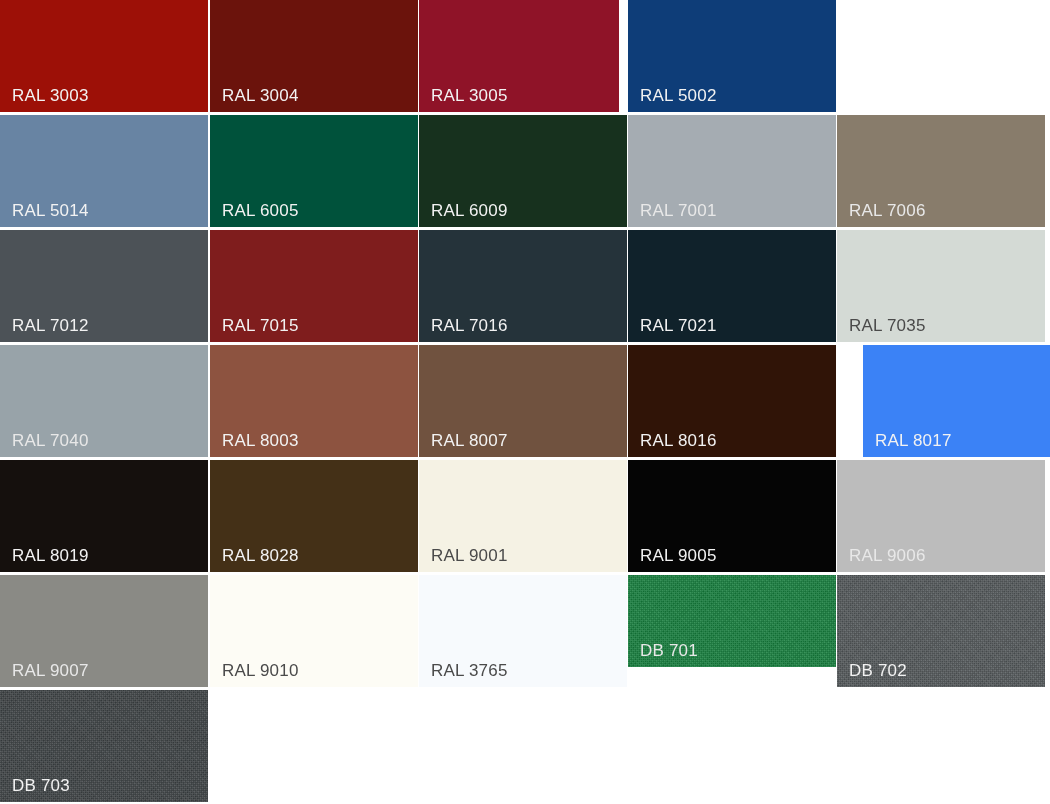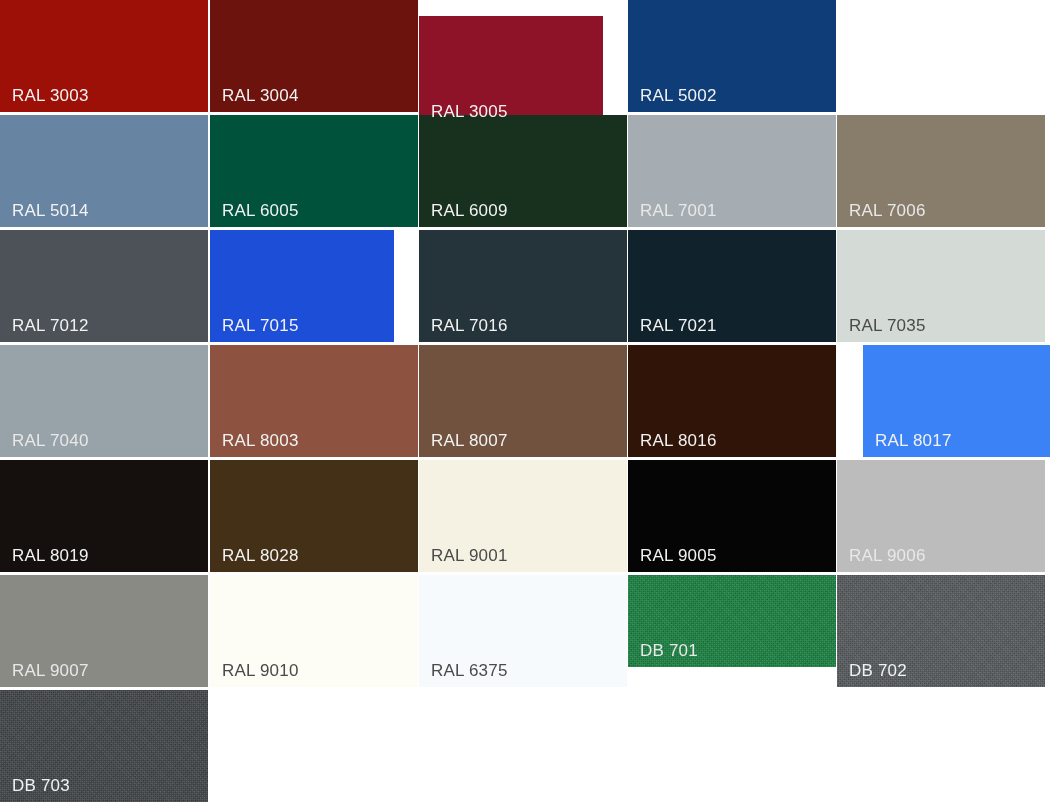--- a/index.html
+++ b/index.html
@@ -59,21 +59,21 @@
 </head>
 <body>
 
 <div id="swatch-grid" style="width: 1050px; height: 804px; background: rgb(255, 255, 255);">
     <div class="swatch" style="left: 0px; top: 0px; width: 208px; height: 112px; background: rgb(157, 16, 7);">
       <span class="swatch-label on-dark">RAL 3003</span>
     </div>
     <div class="swatch" style="left: 210px; top: 0px; width: 208px; height: 112px; background: rgb(107, 19, 12);">
       <span class="swatch-label on-dark">RAL 3004</span>
     </div>
-    <div class="swatch" style="left: 419px; top: 16px; width: 184px; height: 112px; background: rgb(143, 19, 40);">
+    <div class="swatch" style="left: 419px; top: 0px; width: 200px; height: 112px; background: rgb(143, 19, 40);">
       <span class="swatch-label on-dark">RAL 3005</span>
     </div>
     <div class="swatch" style="left: 628px; top: 0px; width: 208px; height: 112px; background: rgb(14, 61, 120);">
       <span class="swatch-label on-dark">RAL 5002</span>
     </div>
     <div class="swatch" style="left: 0px; top: 115px; width: 208px; height: 112px; background: rgb(104, 132, 163);">
       <span class="swatch-label on-dark">RAL 5014</span>
     </div>
     <div class="swatch" style="left: 210px; top: 115px; width: 208px; height: 112px; background: rgb(0, 82, 59);">
       <span class="swatch-label on-dark">RAL 6005</span>
@@ -83,21 +83,21 @@
     </div>
     <div class="swatch" style="left: 628px; top: 115px; width: 208px; height: 112px; background: rgb(165, 172, 178);">
       <span class="swatch-label on-mid">RAL 7001</span>
     </div>
     <div class="swatch" style="left: 837px; top: 115px; width: 208px; height: 112px; background: rgb(136, 124, 107);">
       <span class="swatch-label on-mid">RAL 7006</span>
     </div>
     <div class="swatch" style="left: 0px; top: 230px; width: 208px; height: 112px; background: rgb(76, 82, 87);">
       <span class="swatch-label on-dark">RAL 7012</span>
     </div>
-    <div class="swatch" style="left: 210px; top: 230px; width: 184px; height: 112px; background: #1d4ed8;">
+    <div class="swatch" style="left: 210px; top: 230px; width: 208px; height: 112px; background: #7f1d1d;">
       <span class="swatch-label on-dark">RAL 7015</span>
     </div>
     <div class="swatch" style="left: 419px; top: 230px; width: 208px; height: 112px; background: rgb(37, 51, 58);">
       <span class="swatch-label on-dark">RAL 7016</span>
     </div>
     <div class="swatch" style="left: 628px; top: 230px; width: 208px; height: 112px; background: rgb(16, 34, 43);">
       <span class="swatch-label on-dark">RAL 7021</span>
     </div>
     <div class="swatch" style="left: 837px; top: 230px; width: 208px; height: 112px; background: rgb(212, 218, 213);">
       <span class="swatch-label on-light">RAL 7035</span>
@@ -132,21 +132,21 @@
     <div class="swatch" style="left: 837px; top: 460px; width: 208px; height: 112px; background: rgb(188, 188, 188);">
       <span class="swatch-label on-mid">RAL 9006</span>
     </div>
     <div class="swatch" style="left: 0px; top: 575px; width: 208px; height: 112px; background: rgb(138, 138, 133);">
       <span class="swatch-label on-mid">RAL 9007</span>
     </div>
     <div class="swatch" style="left: 210px; top: 575px; width: 208px; height: 112px; background: rgb(253, 252, 245);">
       <span class="swatch-label on-light">RAL 9010</span>
     </div>
     <div class="swatch" style="left: 419px; top: 575px; width: 208px; height: 112px; background: rgb(247, 250, 253);">
-      <span class="swatch-label on-light">RAL 6375</span>
+      <span class="swatch-label on-light">RAL 3765</span>
     </div>
     <div class="swatch textured" style="left: 628px; top: 575px; width: 208px; height: 92px; background: #15803d;">
       <span class="swatch-label on-mid">DB 701</span>
     </div>
     <div class="swatch textured" style="left: 837px; top: 575px; width: 208px; height: 112px; background: rgb(83, 88, 90);">
       <span class="swatch-label on-dark">DB 702</span>
     </div>
     <div class="swatch textured" style="left: 0px; top: 690px; width: 208px; height: 112px; background: rgb(61, 66, 68);">
       <span class="swatch-label on-dark">DB 703</span>
     </div>

